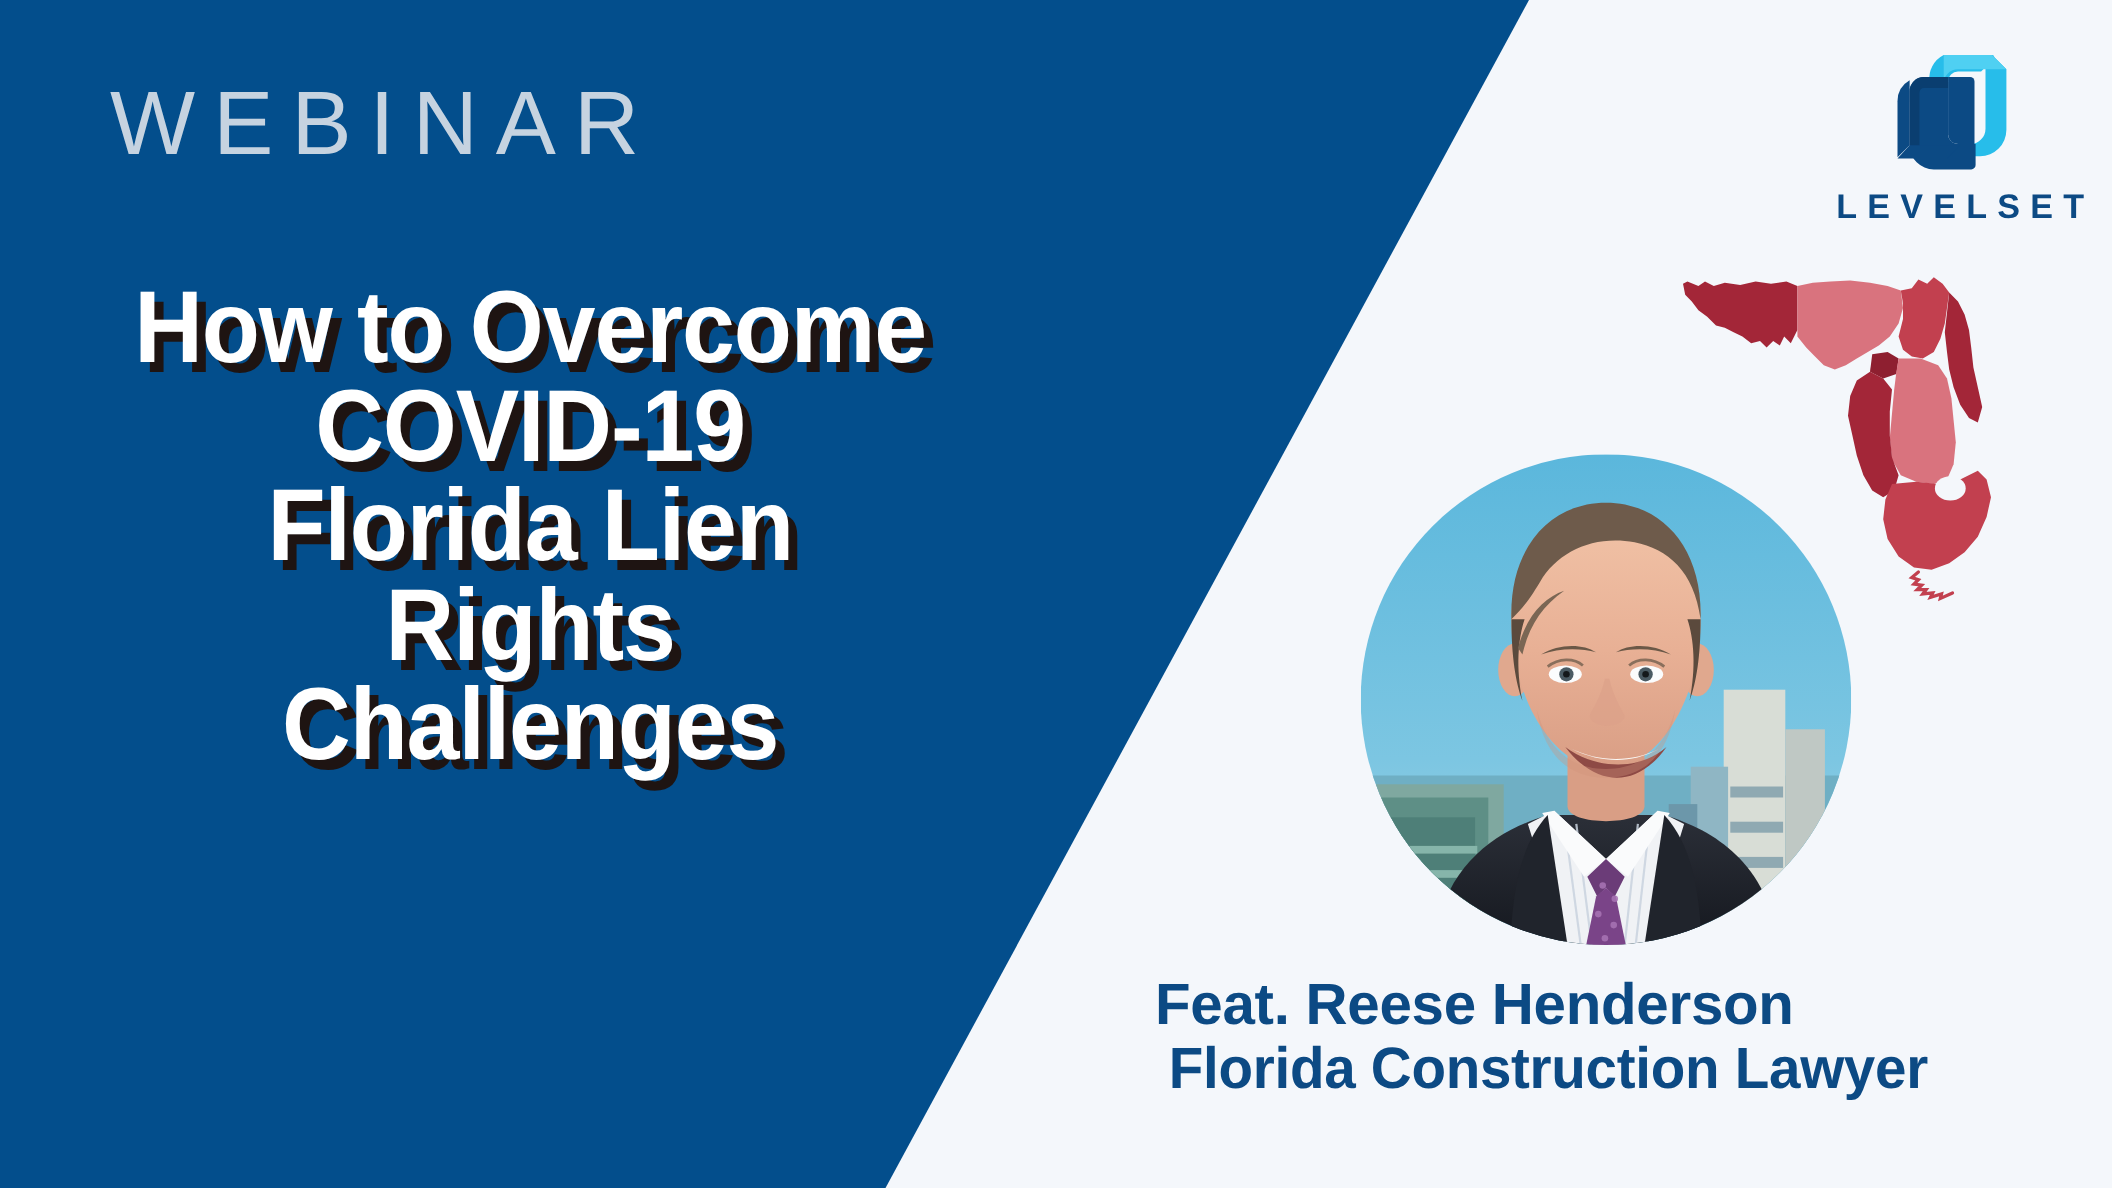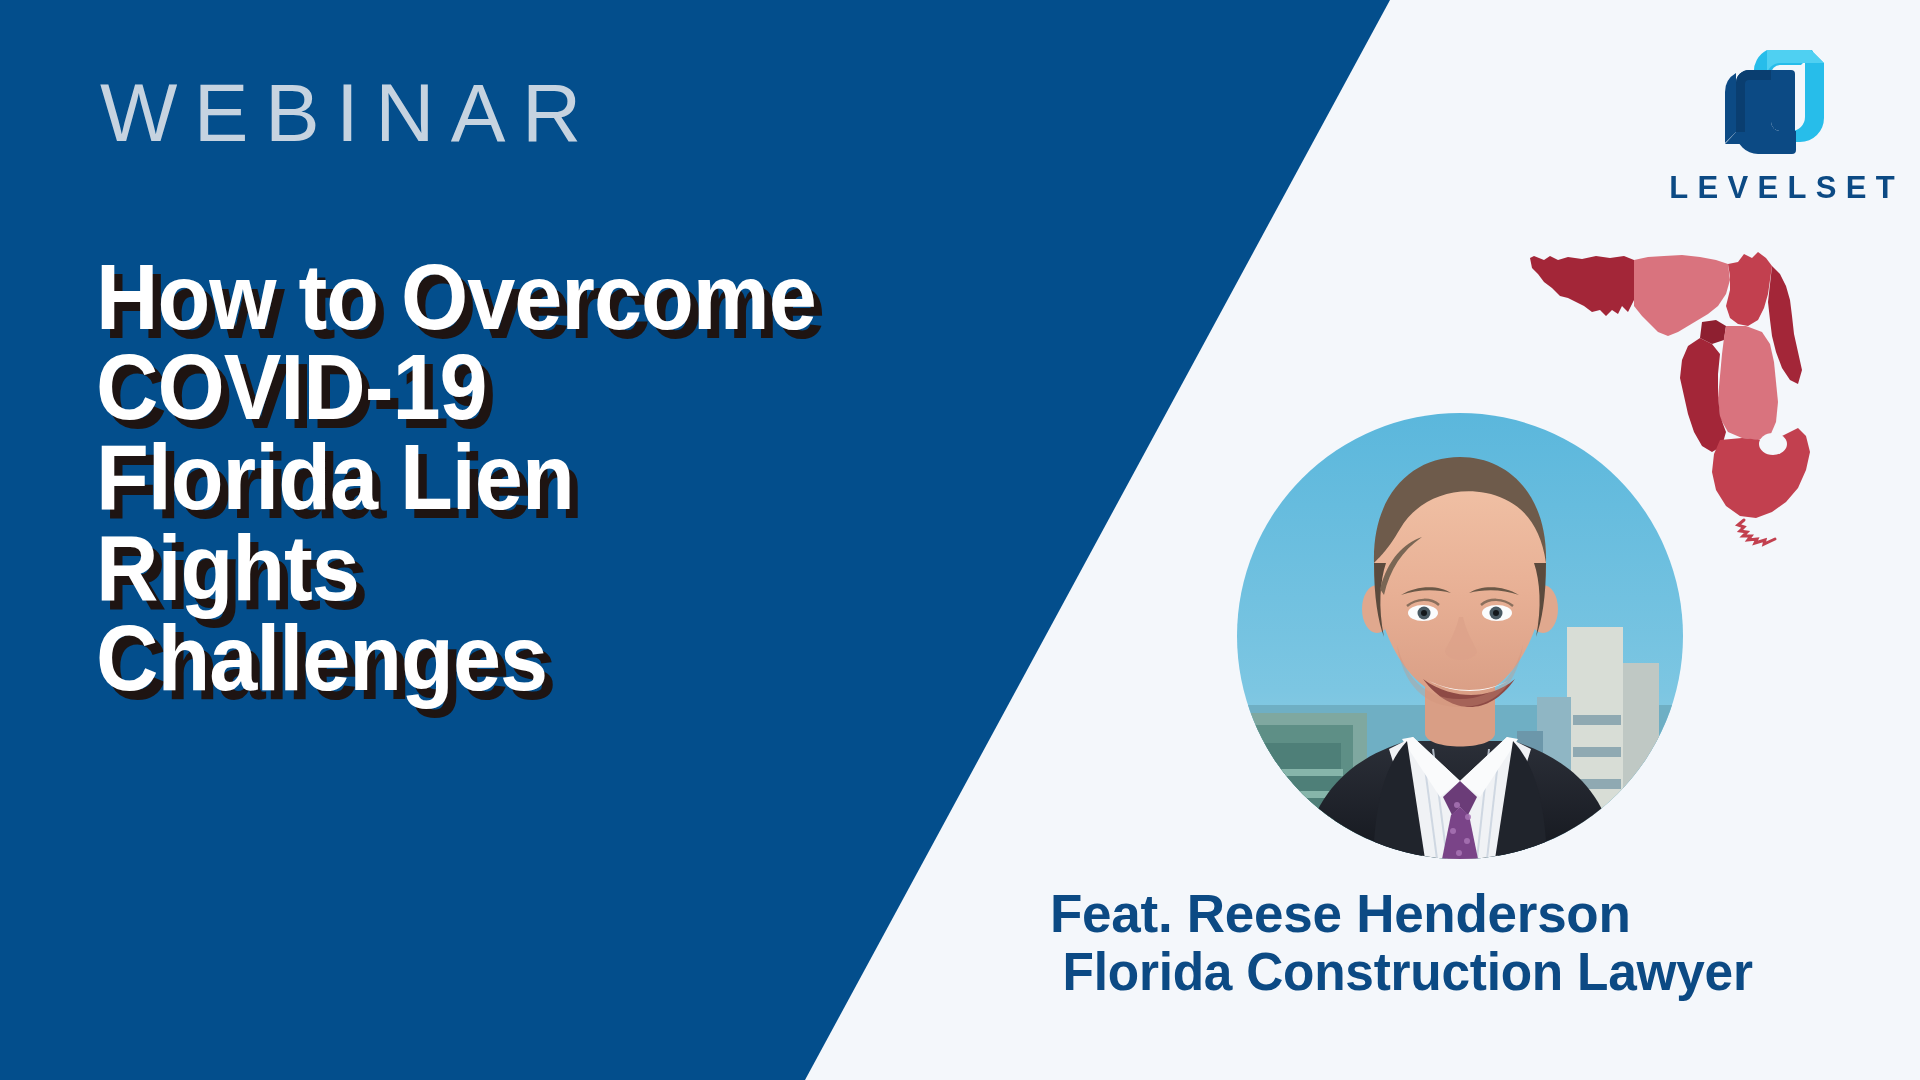--- a/index.html
+++ b/index.html
@@ -31,20 +31,21 @@
     clip-path: polygon(0 0, 1390px 0, 805px 1080px, 0 1080px);
   }
 
   
   .left-col {
     position: absolute;
     left: 96px;
     top: 0;
     width: 840px;
     height: 1080px;
+    text-align: center;
   }
   .eyebrow {
     position: absolute;
     top: 72px;
     left: 4px;
     font-size: 82px;
     line-height: 1;
     font-weight: 300;
     letter-spacing: 0.20em;
     color: #C6D3E0;

